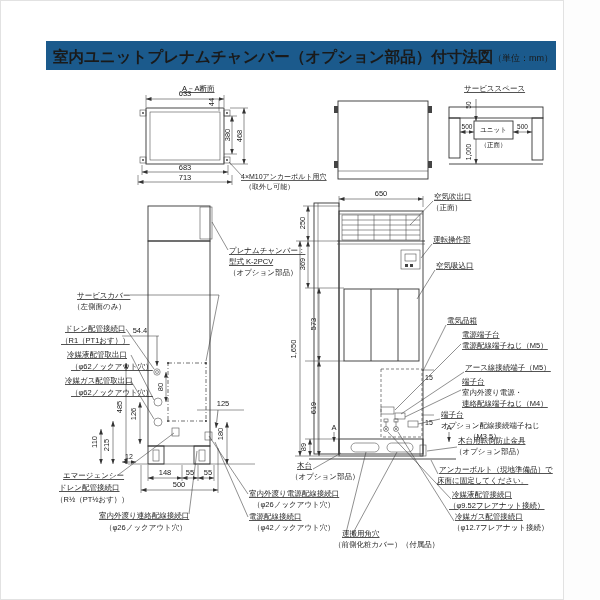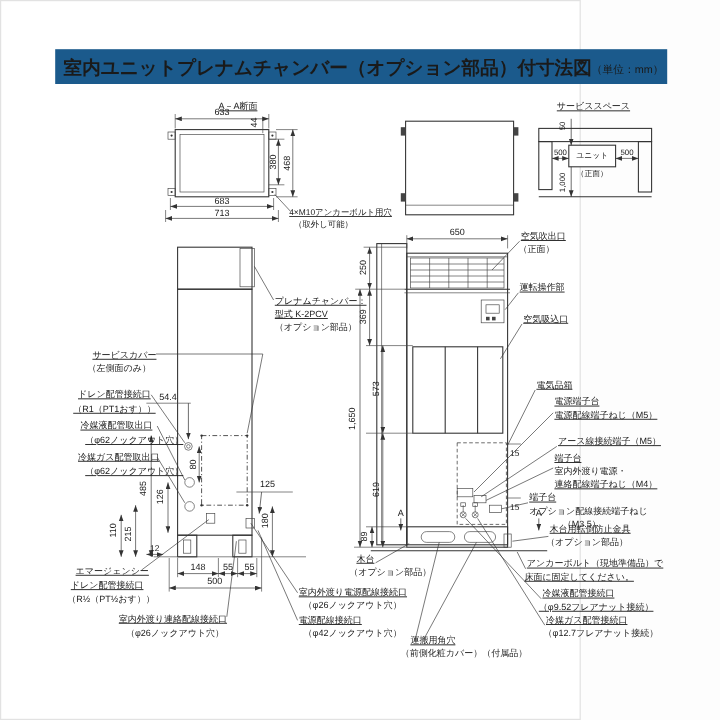--- a/index.html
+++ b/index.html
@@ -1,16 +1,16 @@
 <!DOCTYPE html>
 <html><head>
 <meta charset="utf-8">
 <style>
   html,body{margin:0;padding:0;background:#fdfdfd;}
-  #page{position:relative;width:484px;height:600px;background:#ffffff;border:1px solid #e2e2e2;box-sizing:border-box;
+  #page{position:relative;width:564px;height:600px;background:#ffffff;border:1px solid #e2e2e2;box-sizing:border-box;
         font-family:"Liberation Sans","DejaVu Sans",sans-serif;}
   svg text{font-family:"Liberation Sans","DejaVu Sans",sans-serif;fill:#1a1a1a;}
   .ttl{font-size:15.5px;font-weight:bold;}
   .unit{font-size:9px;}
   .lbl{font-size:7.5px;text-decoration:underline;}
   .lbln{font-size:7.5px;}
   .dim{font-size:7.5px;}
   .sm{font-size:6.5px;}
   .mid{text-anchor:middle;}
   .s{stroke:#333;stroke-width:0.9;fill:none;}

